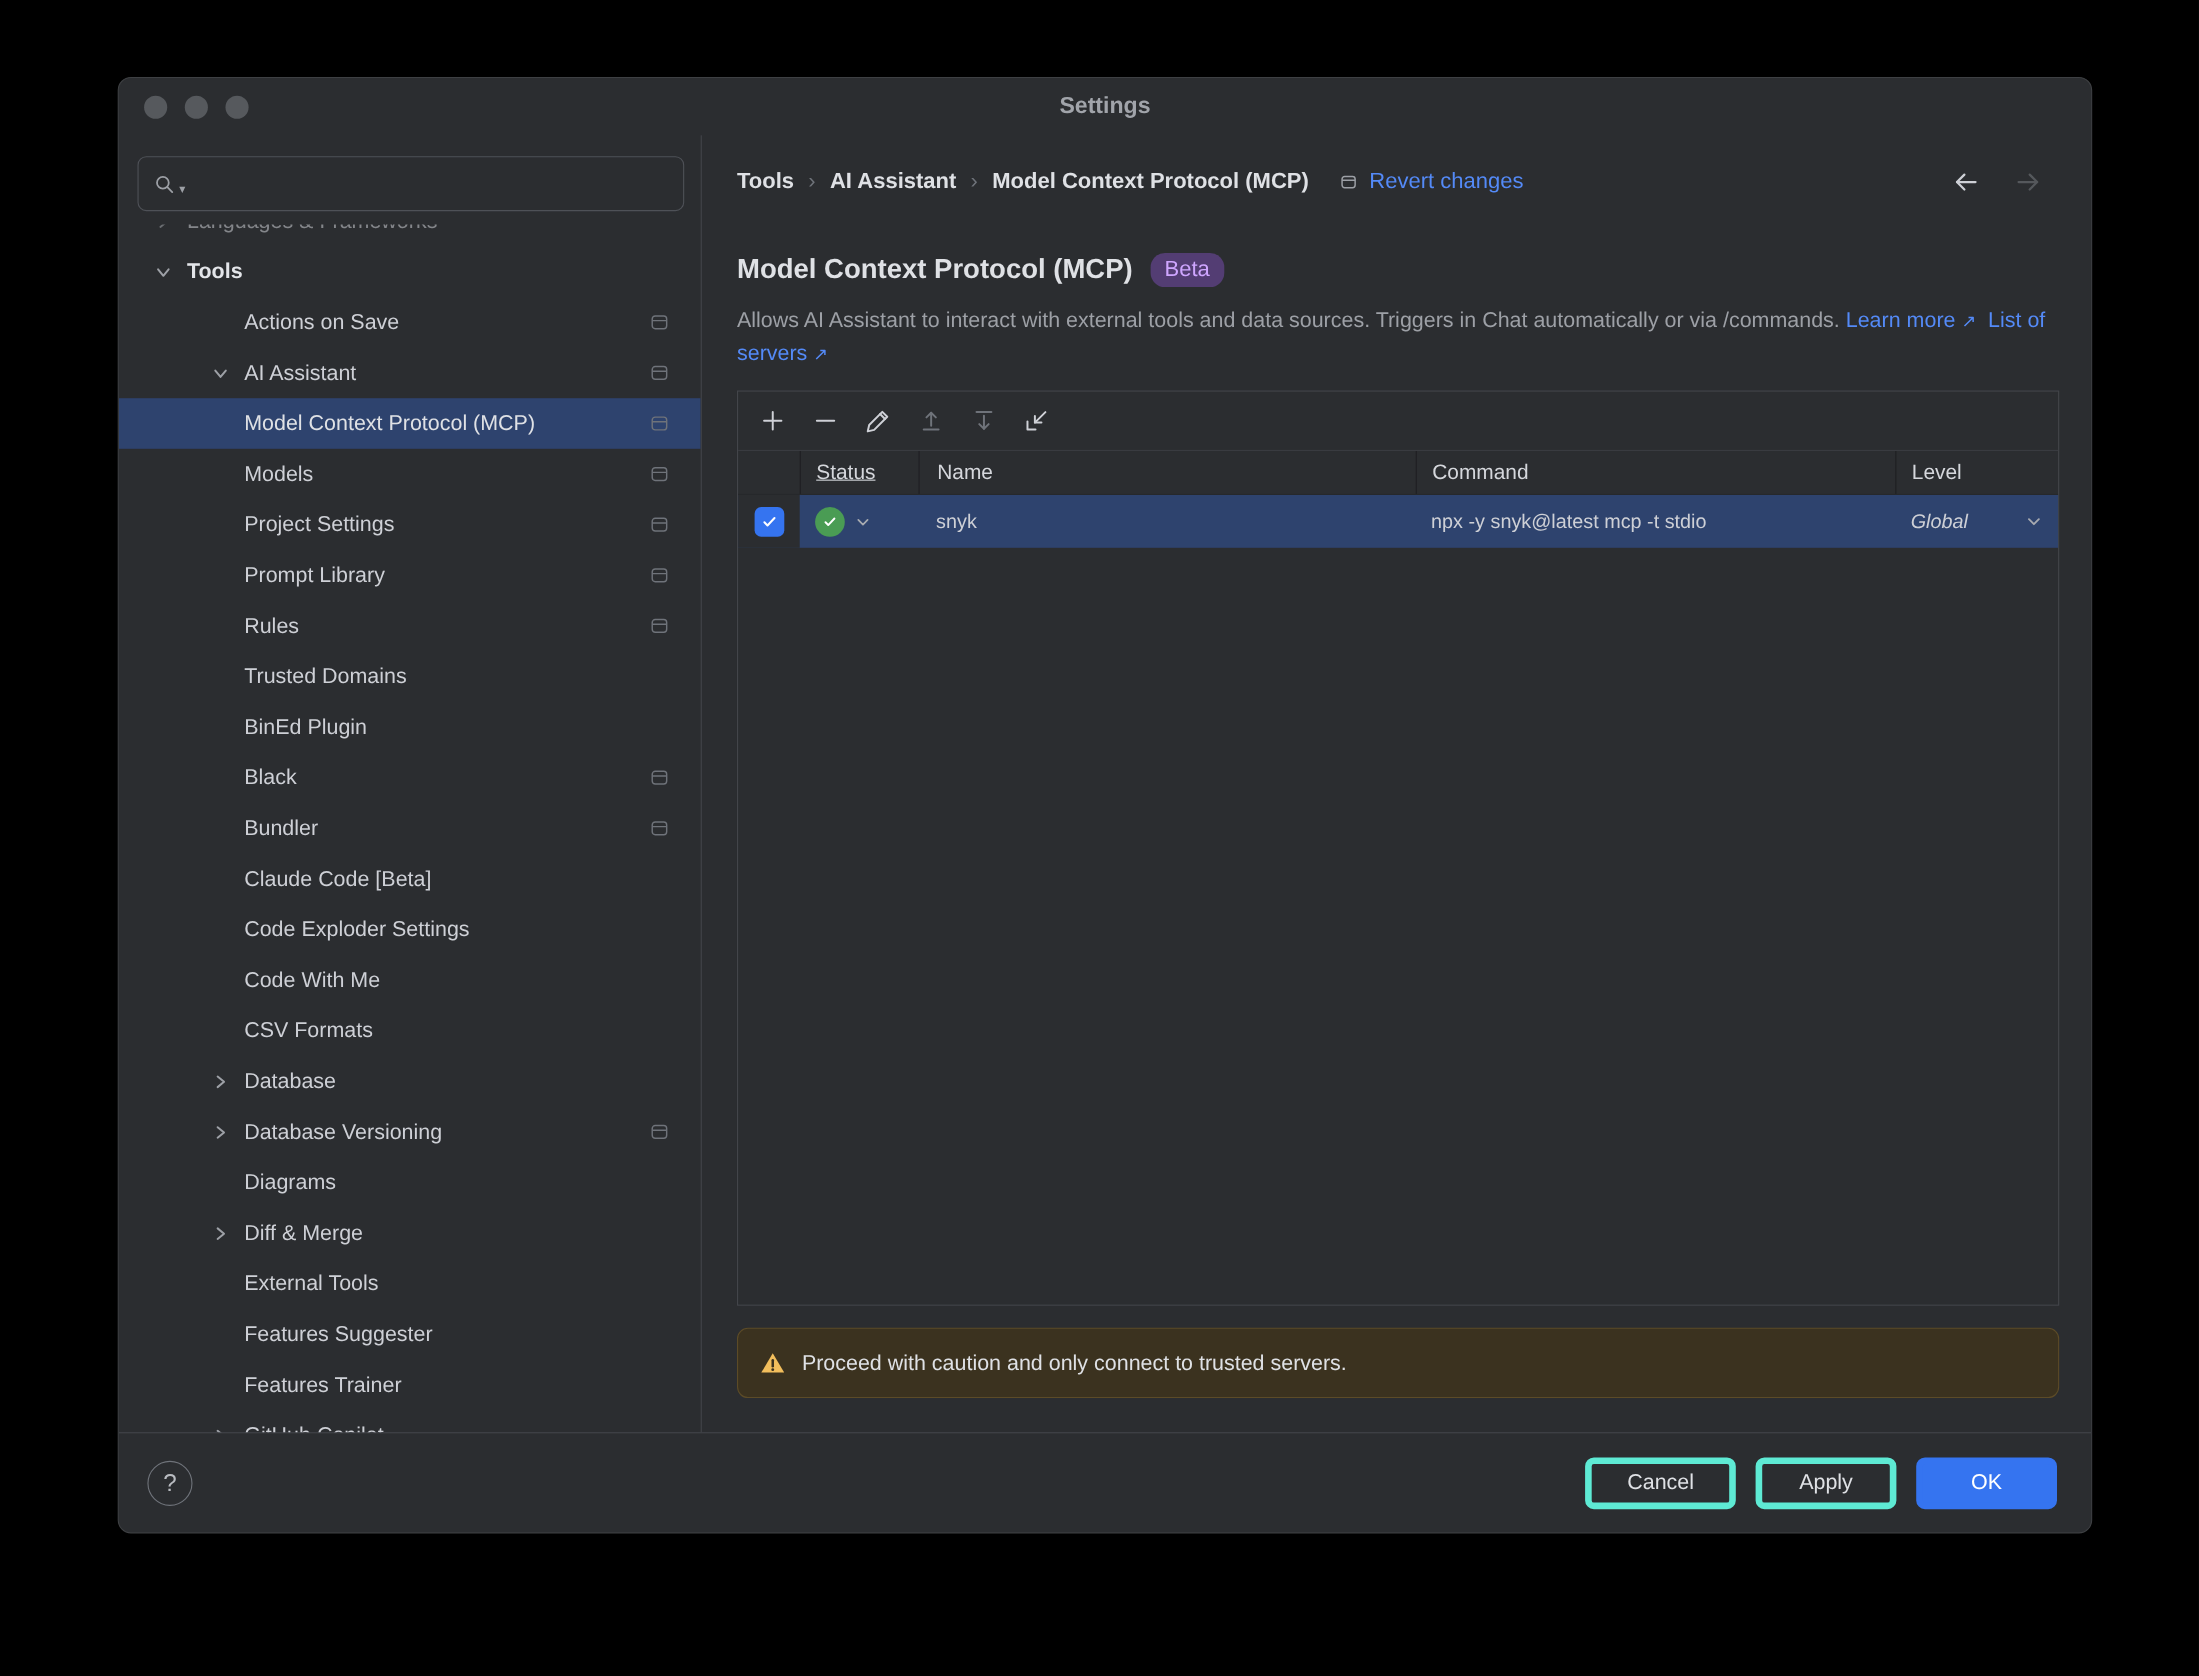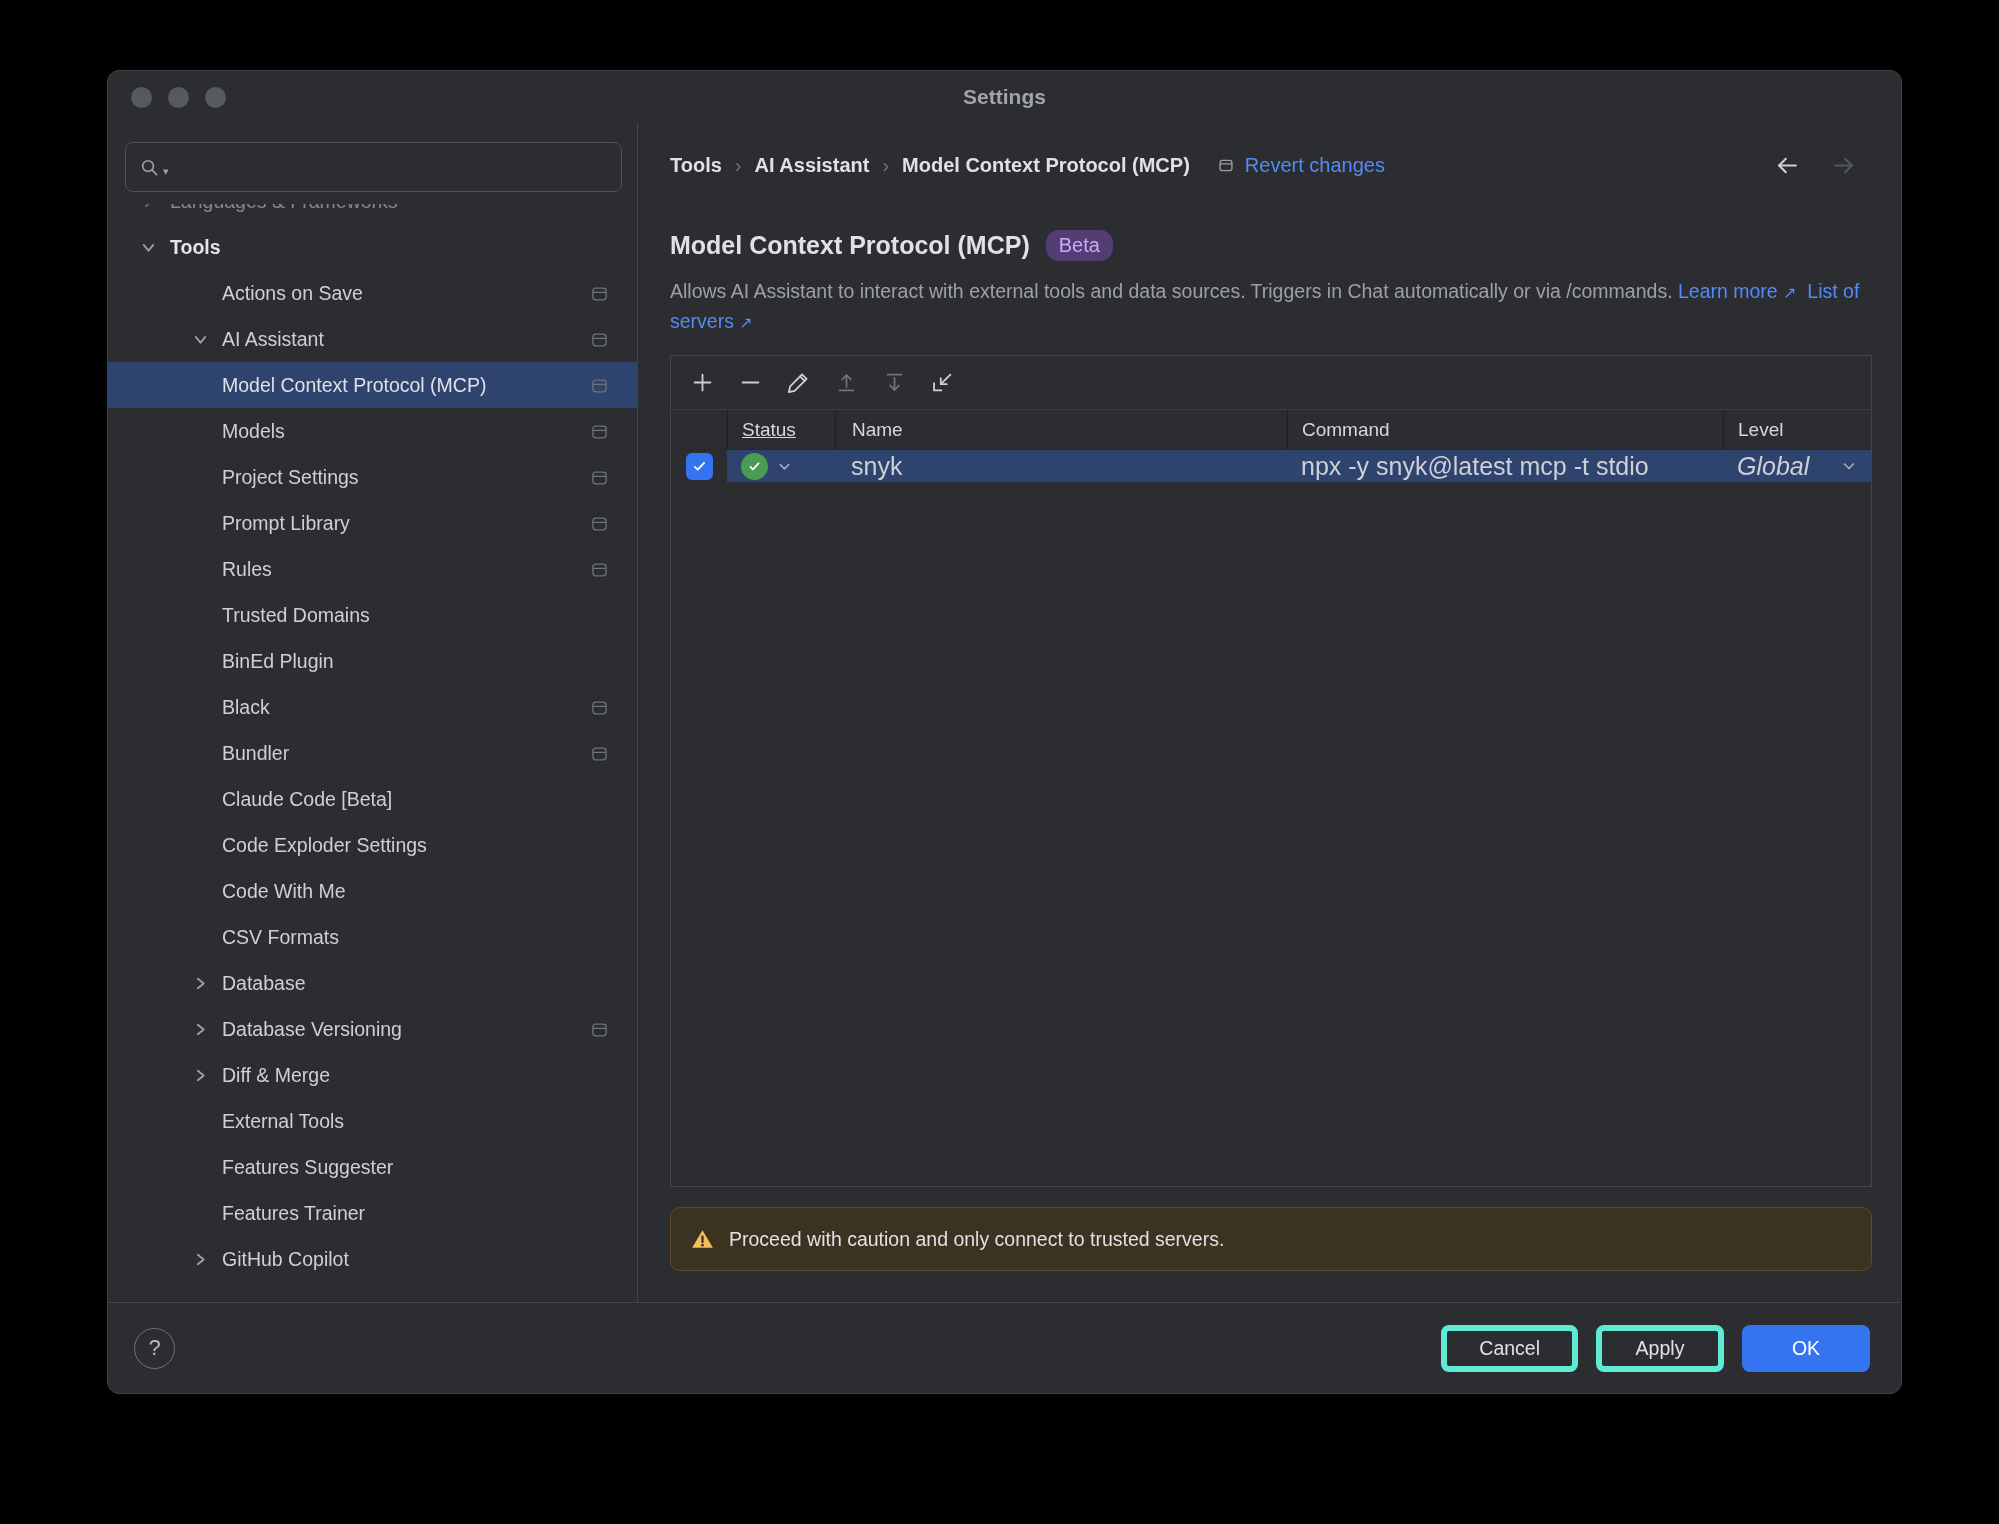--- a/index.html
+++ b/index.html
@@ -89,21 +89,21 @@
   .tb-btn{width:46px;height:42px;display:flex;align-items:center;justify-content:center;color:var(--icon_gray);border-radius:6px;}
   .tb-btn.disabled{color:var(--icon_dim);}
   .thead{height:40px;display:flex;align-items:center;font-size:19px;color:#D5D7DC;border-bottom:1px solid #26282B;flex:0 0 auto;}
   .th{height:100%;display:flex;align-items:center;border-left:1px solid #1E1F22;}
   .th:first-child{border-left:none;}
   .col-check{width:56px;flex:0 0 56px;}
   .col-status{width:108px;flex:0 0 108px;padding-left:14px;text-decoration:underline;}
   .col-name{width:452px;flex:0 0 452px;padding-left:16px;}
   .col-command{width:436px;flex:0 0 436px;padding-left:14px;}
   .col-level{flex:1 1 auto;padding-left:14px;}
-  .trow{height:32px;display:flex;align-items:stretch;background:var(--selection_blue);color:var(--tree_text);font-size:25px;flex:0 0 auto;}
+  .trow{height:48px;display:flex;align-items:stretch;background:var(--selection_blue);color:var(--tree_text);font-size:18px;flex:0 0 auto;}
   .td{display:flex;align-items:center;}
   .td.col-check{background:var(--window_bg);justify-content:center;}
   .checkbox{width:27px;height:27px;border-radius:6px;background:var(--accent_blue);display:flex;align-items:center;justify-content:center;}
   .status-cell{gap:9px;}
   .status-dot{width:27px;height:27px;border-radius:50%;background:var(--status_green);display:flex;align-items:center;justify-content:center;}
   .chev-sm{color:#A7AAB0;display:flex;}
   .td.col-level{padding-right:14px;font-style:italic;}
   .level-chev{margin-left:auto;color:#A7AAB0;display:flex;}
   .tbody-empty{flex:1 1 auto;}
   
@@ -359,20 +359,29 @@
     </span>
     <span class="tree-label">Database Versioning</span>
     <span class="modified-indicator">
       <svg width="19" height="17" viewBox="0 0 24 22" fill="none" stroke="currentColor" stroke-width="1.7">
                   <rect x="3.5" y="3.5" width="17" height="15" rx="3.5"></rect>
                   <path d="M3.5 9h17"></path>
                 </svg>
     </span>
   </div>
             <div class="tree-item lvl1">
+    <span class="tw-chev none">
+      <svg viewBox="0 0 16 16" fill="none" stroke="currentColor" stroke-width="1.7" stroke-linecap="round" stroke-linejoin="round">
+                  <path d="M5.5 3.5 L11 8 L5.5 12.5"></path>
+                </svg>
+    </span>
+    <span class="tree-label">Diagrams</span>
+
+  </div>
+            <div class="tree-item lvl1">
     <span class="tw-chev right">
       <svg viewBox="0 0 16 16" fill="none" stroke="currentColor" stroke-width="1.7" stroke-linecap="round" stroke-linejoin="round">
                   <path d="M5.5 3.5 L11 8 L5.5 12.5"></path>
                 </svg>
     </span>
     <span class="tree-label">Diff &amp; Merge</span>
 
   </div>
             <div class="tree-item lvl1">
     <span class="tw-chev none">

